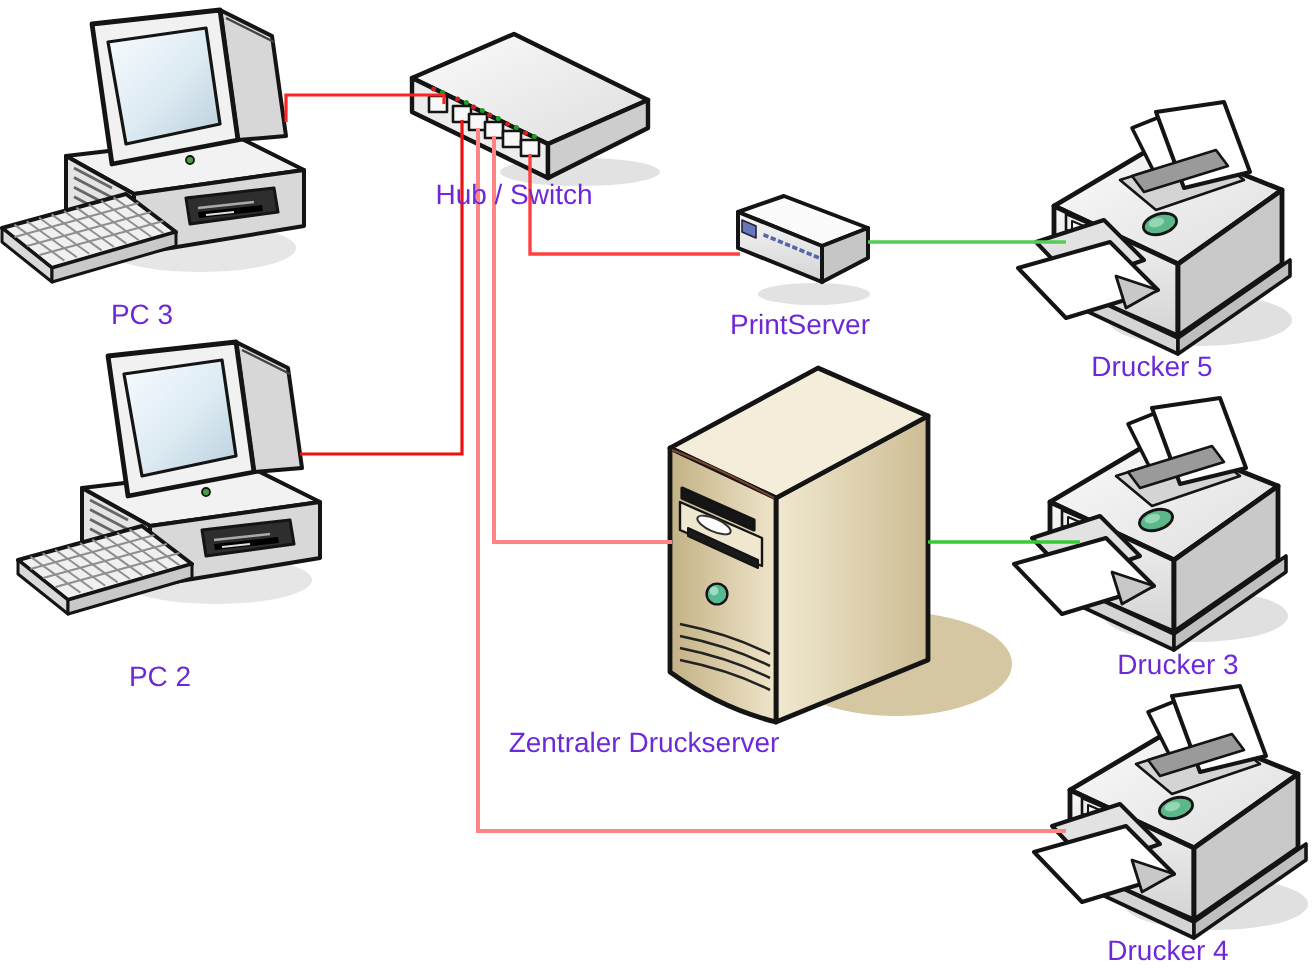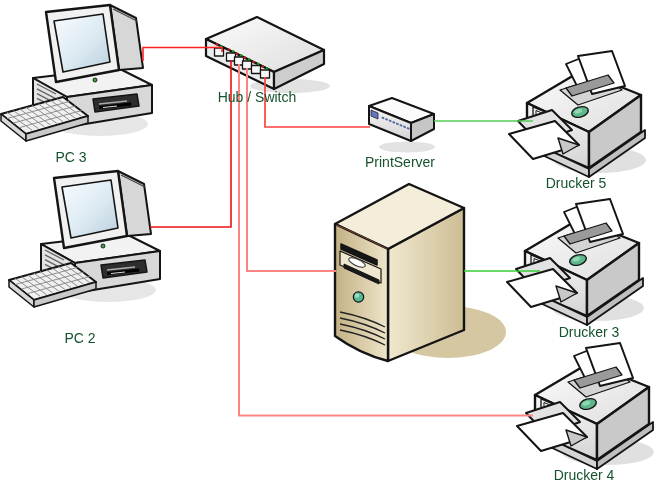--- a/index.html
+++ b/index.html
@@ -1,20 +1,20 @@
 <!DOCTYPE html>
 <html><head>
 <meta charset="utf-8">
 <style>
   html,body{margin:0;padding:0;background:#fff;}
   #canvas{position:relative;width:657px;height:488px;background:#ffffff;overflow:hidden;
           font-family:"Liberation Sans",sans-serif;}
   .dev{position:absolute;}
   .wires{position:absolute;left:0;top:0;pointer-events:none;}
-  .lbl{position:absolute;transform:translateX(-50%);font-size:14px;color:#14532d;
+  .lbl{position:absolute;transform:translateX(-50%);font-size:14px;color:#6d28d9;
        white-space:nowrap;line-height:1;}
   #defs-holder{position:absolute;width:0;height:0;overflow:hidden;}
 </style>
 </head>
 <body>
 
 <div id="canvas">
 
   <svg id="defs-holder" aria-hidden="true">
     <defs>
@@ -195,16 +195,17 @@
     <polyline points="247,68 247,271 336,271" stroke-width="2" stroke="#ff8585"></polyline>
     <polyline points="239,64 239,415.5 533,415.5" stroke-width="2" stroke="#ff8585"></polyline>
     <polyline points="434,121 533,121" stroke-width="1.7" stroke="#55cc55"></polyline>
     <polyline points="464,271 540,271" stroke-width="1.7" stroke="#33cc33"></polyline>
   </svg>
 
   <div class="lbl" style="left:71px;top:150px">PC 3</div>
   <div class="lbl" style="left:80px;top:331px">PC 2</div>
   <div class="lbl" style="left:257px;top:90px">Hub / Switch</div>
   <div class="lbl" style="left:400px;top:155px">PrintServer</div>
+  <div class="lbl" style="left:322px;top:364px">Zentraler Druckserver</div>
   <div class="lbl" style="left:576px;top:176px">Drucker 5</div>
   <div class="lbl" style="left:589px;top:325px">Drucker 3</div>
   <div class="lbl" style="left:584px;top:468px">Drucker 4</div>
 </div>
 
 </body></html>

